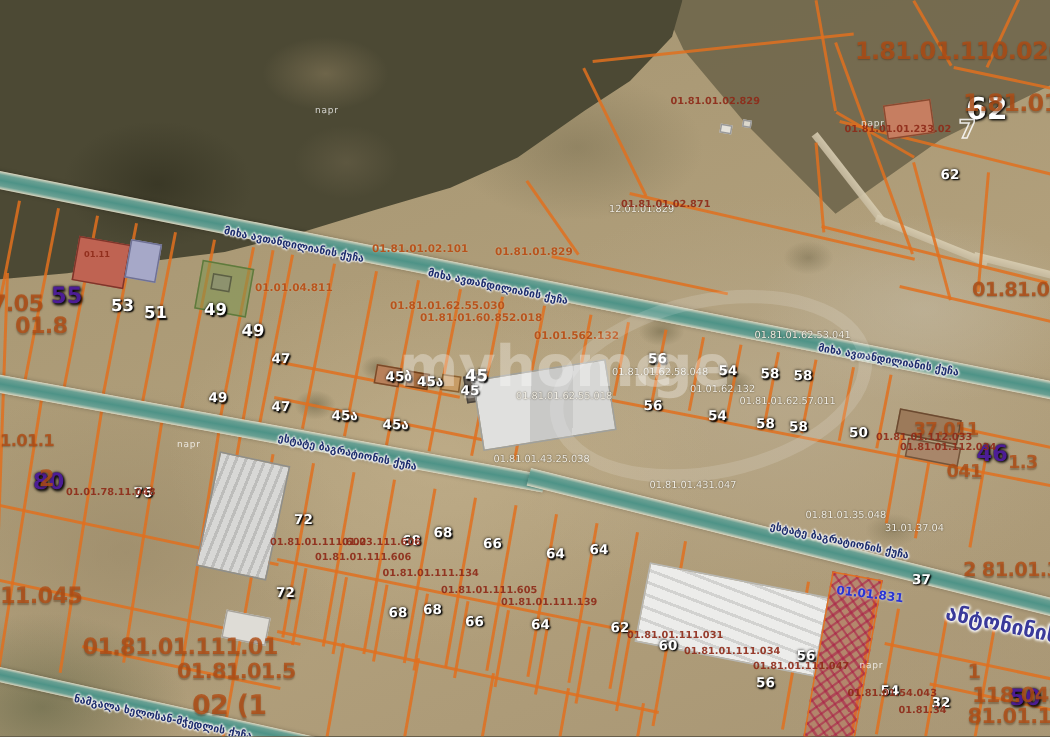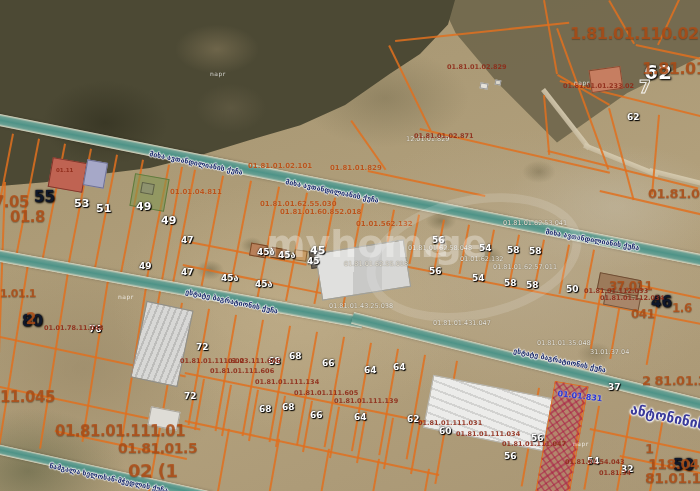--- a/index.html
+++ b/index.html
@@ -46,21 +46,21 @@
   .bldg{position:absolute;box-sizing:border-box;transform-origin:center;}
   .gh{background:repeating-linear-gradient(100deg,#d8d8d6 0 4px,#bdbdbb 4px 6px) !important;}
   .gh2{background:repeating-linear-gradient(10deg,#ececea 0 6px,#d2d2d0 6px 8px) !important;}
   .wh{background:linear-gradient(100deg,#e0e0de 0 40%,#c9c9c7 40% 70%,#d7d7d5 70%) !important;}
   .hatchp{background-color:rgba(210,70,70,.22);
     background-image:repeating-linear-gradient(45deg,rgba(170,30,70,.6) 0,rgba(170,30,70,.6) 1.5px,transparent 1.5px,transparent 5.5px),
                      repeating-linear-gradient(-45deg,rgba(170,30,70,.6) 0,rgba(170,30,70,.6) 1.5px,transparent 1.5px,transparent 5.5px);
     border:1.6px solid rgba(225,112,31,.95);}
   .lbl{position:absolute;white-space:nowrap;transform-origin:left top;line-height:1;}
   .num-xl{font-size:20px;font-weight:bold;color:#fff;text-shadow:0 0 2px #000,1px 1px 2px #000;}
-  .num-lg{font-size:15px;font-weight:bold;color:#0f172a;text-shadow:0 0 2px #000,1px 1px 2px #000;}
+  .num-lg{font-size:15px;font-weight:bold;color:#4c1d95;text-shadow:0 0 2px #000,1px 1px 2px #000;}
   .num-md{font-size:11px;font-weight:bold;color:#fff;text-shadow:0 0 2px #000,1px 1px 1px #000;}
   .num-sm{font-size:9px;font-weight:bold;color:#fff;text-shadow:0 0 2px #000,1px 1px 1px #000;}
   .outline{font-size:17px;font-weight:bold;color:transparent;-webkit-text-stroke:1px rgba(255,255,255,.85);}
   .cad-w{font-size:6.5px;color:#f2efe6;text-shadow:0 0 1px rgba(40,30,10,.9);}
   .cad-o{font-size:7px;font-weight:bold;color:rgba(182,78,22,.95);text-shadow:0 0 1px rgba(255,240,210,.4);}
   .cad-o-lg{font-size:15px;font-weight:bold;color:rgba(176,76,20,.8);letter-spacing:-.5px;text-shadow:0 1px 1px rgba(60,30,5,.35);}
   .cad-r{font-size:6.5px;font-weight:bold;color:#8e2a18;opacity:.9;}
   .road-n{font-size:7px;font-weight:bold;color:#1e2e6e;text-shadow:-1px 0 1px #eee,1px 0 1px #eee,0 -1px 1px #eee,0 1px 1px #eee;}
   .road-lg{font-size:14px;font-weight:bold;color:#3a3a9a;text-shadow:-1px 0 2px #fff,1px 0 2px #fff,0 -1px 2px #fff,0 1px 2px #fff;}
   .hwy{font-size:8px;font-weight:bold;color:#2a35d4;text-shadow:0 0 2px #dfe8ff;}
@@ -259,21 +259,21 @@
       <span class="lbl cad-o-lg" style="left: -10px; top: 390px;">111.045</span>
       <span class="lbl cad-o-lg" style="left: 55px; top: 424px;">01.81.01.111.01</span>
       <span class="lbl cad-o-lg" style="left: 118px; top: 441px; font-size: 14px;">01.81.01.5</span>
       <span class="lbl cad-o-lg" style="left: 128px; top: 462px; font-size: 18px;">02 (1</span>
       <span class="lbl cad-o-lg" style="left: 642px; top: 374px; font-size: 13px;">2 81.01.3</span>
       <span class="lbl cad-o-lg" style="left: 645px; top: 442px; font-size: 13px;">1</span>
       <span class="lbl cad-o-lg" style="left: 648px; top: 457px; font-size: 14px;">118.043</span>
       <span class="lbl cad-o-lg" style="left: 645px; top: 471px; font-size: 14px;">81.01.1</span>
       <span class="lbl cad-o-lg" style="left: 609px; top: 280px; font-size: 12px; text-align: right;">37.011</span>
       <span class="lbl cad-o-lg" style="left: 631px; top: 308px; font-size: 12px;">041</span>
-      <span class="lbl cad-o-lg" style="left: 672px; top: 302px; font-size: 12px;">1.6</span>
+      <span class="lbl cad-o-lg" style="left: 672px; top: 302px; font-size: 12px;">1.3</span>
       <span class="lbl cad-o-lg" style="left: 648px; top: 187px; font-size: 13px;">01.81.0</span>
       <span class="lbl cad-o" style="left: 170px; top: 189px;">01.01.04.811</span>
       <span class="lbl cad-o" style="left: 248px; top: 163px;">01.81.01.02.101</span>
       <span class="lbl cad-o" style="left: 308px; top: 165px; margin-left: 22px;">01.81.01.829</span>
       <span class="lbl cad-o" style="left: 260px; top: 201px;">01.81.01.62.55.030</span>
       <span class="lbl cad-o" style="left: 280px; top: 209px;">01.81.01.60.852.018</span>
       <span class="lbl cad-o" style="left: 356px; top: 221px;">01.01.562.132</span>
       <span class="lbl cad-w" style="left: 406px; top: 136px;">12.01.01.829</span>
       <span class="lbl cad-w" style="left: 344px; top: 261px;">01.81.01.62.55.018</span>
       <span class="lbl cad-w" style="left: 408px; top: 245px;">01.81.01.62.58.048</span>

